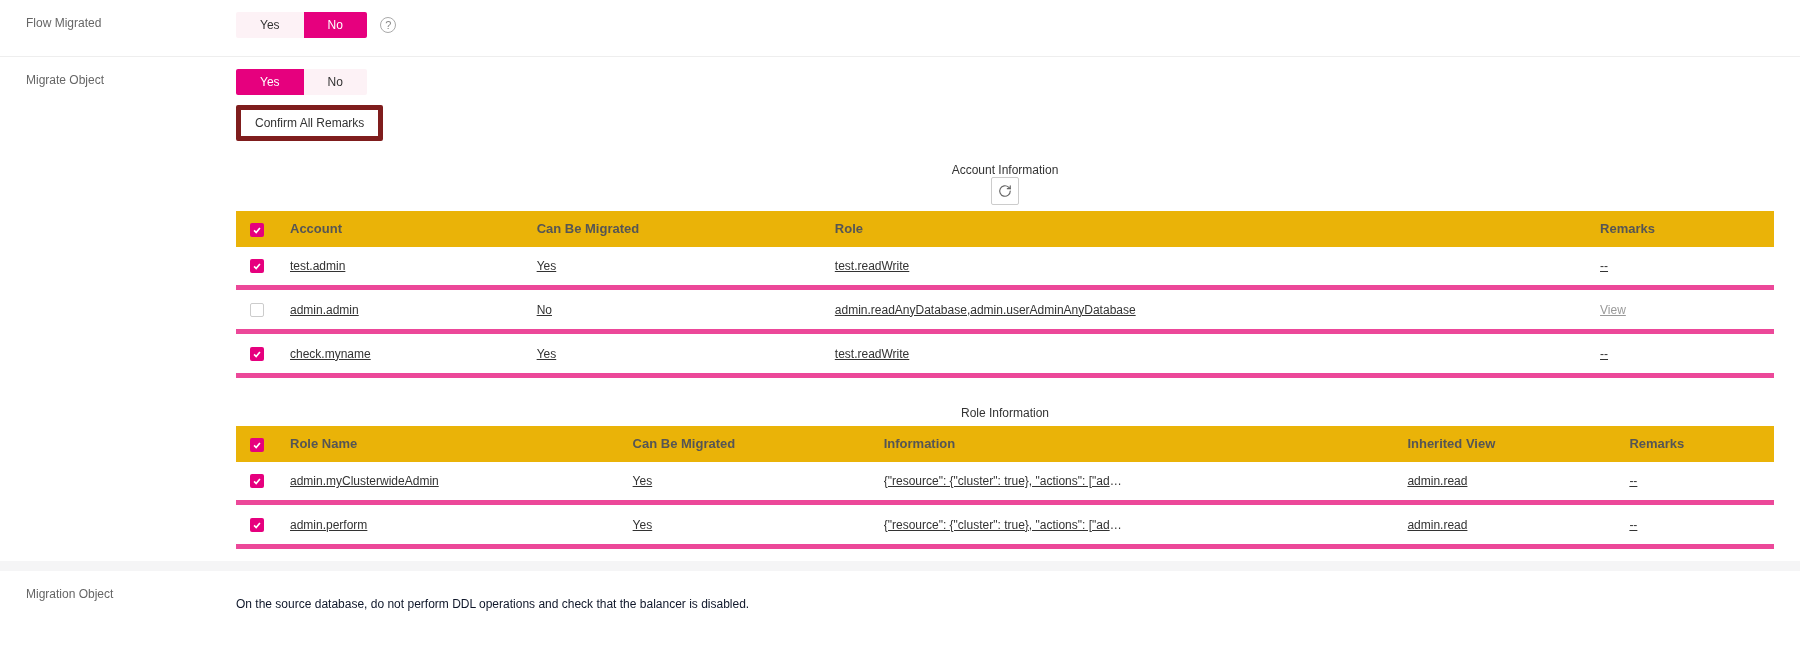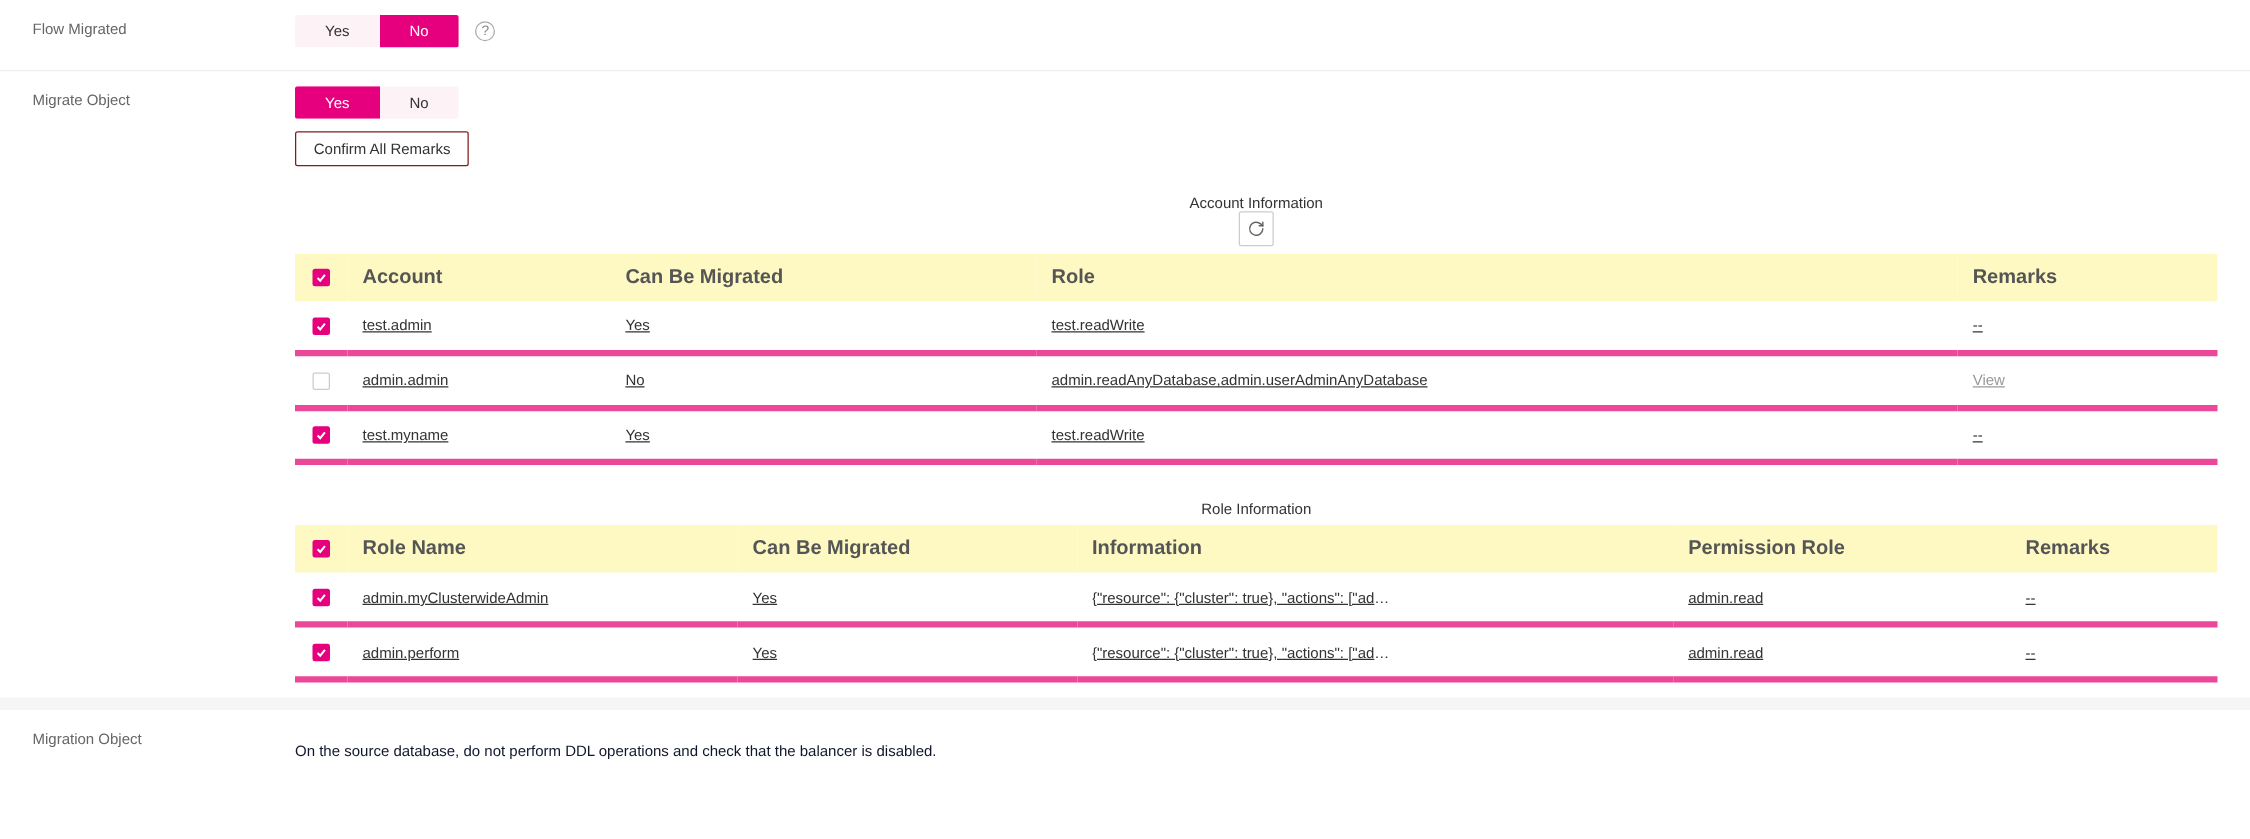--- a/index.html
+++ b/index.html
@@ -61,21 +61,21 @@
     align-items: center;
     justify-content: center;
     color: #888;
     font-size: 11px;
     margin-left: 10px;
     vertical-align: middle;
   }
 
   .btn-outline {
     background: #fff;
-    border: 1px solid #7f1d1d;
+    border: 5px solid #7f1d1d;
     padding: 6px 14px;
     font-size: 12px;
     color: #333;
     cursor: pointer;
     border-radius: 2px;
     margin-top: 10px;
   }
 
   .section-title-row {
     display: flex;
@@ -101,26 +101,26 @@
     cursor: pointer;
     color: #666;
     border-radius: 2px;
   }
 
   table {
     width: 100%;
     border-collapse: collapse;
   }
   thead th {
-    background: #fef9c3;
+    background: #eab308;
     color: #555;
     font-weight: 600;
     text-align: left;
     padding: 10px 12px;
-    font-size: 16px;
+    font-size: 13px;
   }
   tbody td {
     padding: 12px 12px;
     border-bottom: 5px solid #ec4899;
     color: #333;
     font-size: 12px;
     text-decoration: underline;
   }
   .checkbox-cell { width: 42px; text-align: center; }
 
@@ -236,21 +236,21 @@
             <td>No</td>
             <td>admin.readAnyDatabase,admin.userAdminAnyDatabase</td>
             <td class="muted">View</td>
           </tr>
           <tr>
             <td class="checkbox-cell"><span class="cbox checked">
                 <svg viewBox="0 0 24 24" fill="none" stroke="#fff" stroke-width="4">
                   <polyline points="5 13 10 18 19 7"></polyline>
                 </svg>
               </span></td>
-            <td>test.myname</td>
+            <td>check.myname</td>
             <td>Yes</td>
             <td>test.readWrite</td>
             <td class="">--</td>
           </tr>
         </tbody>
     </table>
 
     
     <div class="section-title-row" style="margin-top:28px;">
       <div class="section-title">Role Information</div>
@@ -262,21 +262,21 @@
           <th class="checkbox-cell">
             <span class="cbox checked">
               <svg viewBox="0 0 24 24" fill="none" stroke="#fff" stroke-width="4">
                   <polyline points="5 13 10 18 19 7"></polyline>
                 </svg>
             </span>
           </th>
           <th>Role Name</th>
           <th>Can Be Migrated</th>
           <th>Information</th>
-          <th>Permission Role</th>
+          <th>Inherited View</th>
           <th>Remarks</th>
         </tr>
       </thead>
       <tbody id="role-rows">
           <tr>
             <td class="checkbox-cell"><span class="cbox checked">
                 <svg viewBox="0 0 24 24" fill="none" stroke="#fff" stroke-width="4">
                   <polyline points="5 13 10 18 19 7"></polyline>
                 </svg>
               </span></td>

